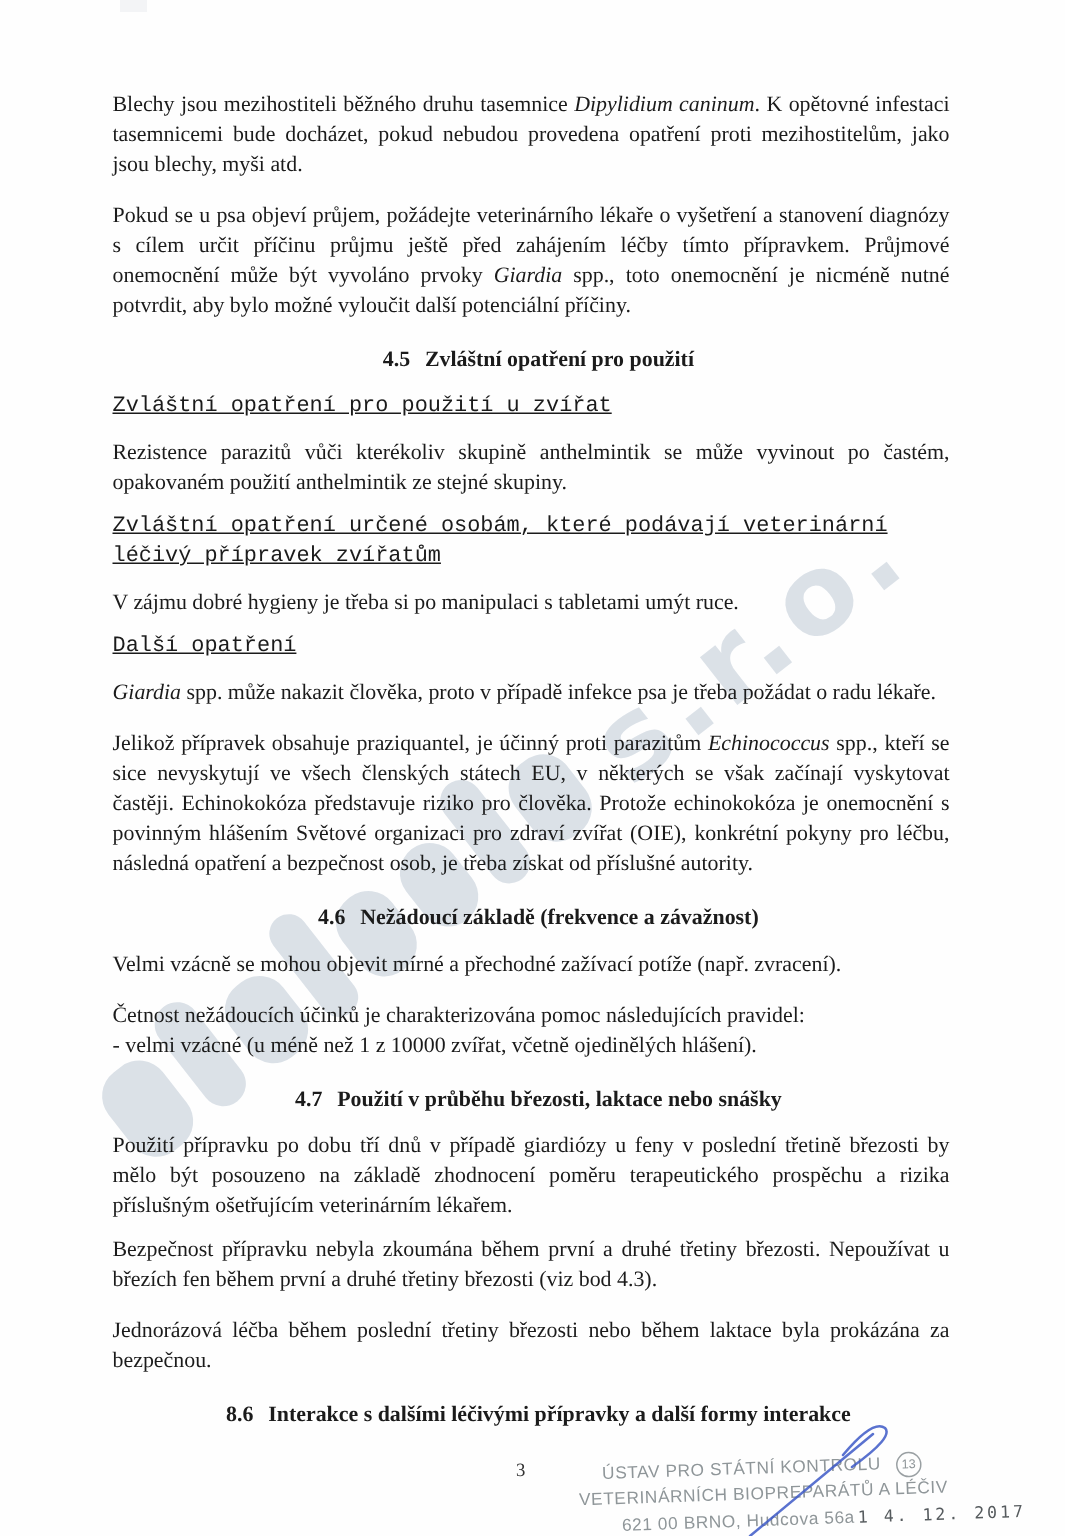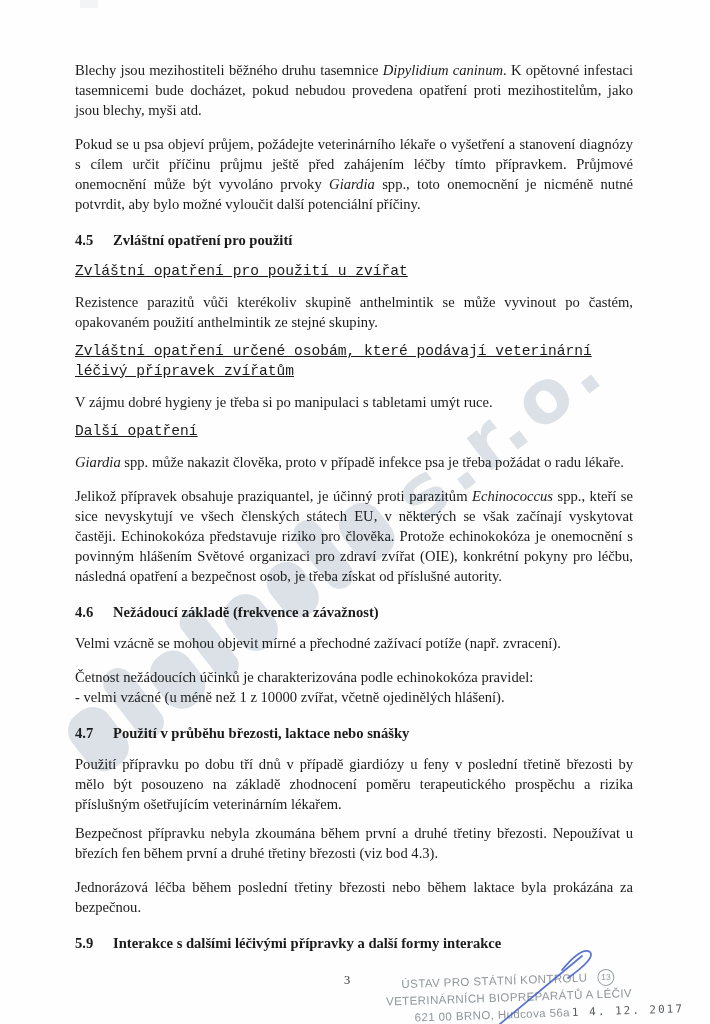--- a/index.html
+++ b/index.html
@@ -15,21 +15,21 @@
   .content{
     position:absolute;
     left:75px;right:77px;top:60px;
     z-index:2;
     font-size:14.6px;
     line-height:20px;
   }
   .para{margin:0 0 9px 0;text-align:justify;}
   .para.tight{margin-bottom:6px;}
   .para.big{margin-bottom:16px;margin-top:14px;}
-  .h{font-weight:bold;margin:8px 0 11px 0;}
+  .h{font-weight:bold;margin:8px 0 11px 0;text-align:center;}
   .hnum{display:inline-block;width:38px;}
   .u{text-decoration:underline;margin:2px 0 11px 0;font-family:Liberation Mono, monospace;}
   .it{font-style:italic;}
   .line{text-align:left;}
   
   .wm{position:absolute;inset:0;z-index:1;pointer-events:none;}
   
   .pageno{
     position:absolute;z-index:3;
     left:344px;bottom:36px;
@@ -104,34 +104,34 @@
 
     <div class="para tight"><span class="it">Giardia</span><span> spp. může nakazit člověka, proto v případě infekce psa je třeba požádat o radu lékaře.</span></div>
 
     <div class="para big"><span>Jelikož přípravek obsahuje praziquantel, je účinný proti parazitům </span><span class="it">Echinococcus</span><span> spp., kteří se sice nevyskytují ve všech členských státech EU, v některých se však začínají vyskytovat častěji. Echinokokóza představuje riziko pro člověka. Protože echinokokóza je onemocnění s povinným hlášením Světové organizaci pro zdraví zvířat (OIE), konkrétní pokyny pro léčbu, následná opatření a bezpečnost osob, je třeba získat od příslušné autority.</span></div>
 
     <div class="h"><span class="hnum">4.6</span><span>Nežádoucí základě (frekvence a závažnost)</span></div>
 
     <div class="para">Velmi vzácně se mohou objevit mírné a přechodné zažívací potíže (např. zvracení).</div>
 
     <div class="para big">
-      <div class="line">Četnost nežádoucích účinků je charakterizována podle echinokokóza pravidel:</div>
+      <div class="line">Četnost nežádoucích účinků je charakterizována pomoc následujících pravidel:</div>
       <div class="line">- velmi vzácné (u méně než 1 z 10000 zvířat, včetně ojedinělých hlášení).</div>
     </div>
 
     <div class="h"><span class="hnum">4.7</span><span>Použití v průběhu březosti, laktace nebo snášky</span></div>
 
 
     <div class="para">Použití přípravku po dobu tří dnů v případě giardiózy u feny v poslední třetině březosti by mělo být posouzeno na základě zhodnocení poměru terapeutického prospěchu a rizika příslušným ošetřujícím veterinárním lékařem.</div>
 
     <div class="para">Bezpečnost přípravku nebyla zkoumána během první a druhé třetiny březosti. Nepoužívat u březích fen během první a druhé třetiny březosti (viz bod 4.3).</div>
 
     <div class="para big">Jednorázová léčba během poslední třetiny březosti nebo během laktace byla prokázána za bezpečnou.</div>
 
-    <div class="h"><span class="hnum">5.9</span><span>Interakce s dalšími léčivými přípravky a další formy interakce</span></div>
+    <div class="h"><span class="hnum">8.6</span><span>Interakce s dalšími léčivými přípravky a další formy interakce</span></div>
 
   </div>
 
   <div class="pageno">3</div>
 
   <div class="stamp">
     <div class="row1">
       <span>ÚSTAV PRO STÁTNÍ KONTROLU</span>
       <span class="badge">13</span>
     </div>

